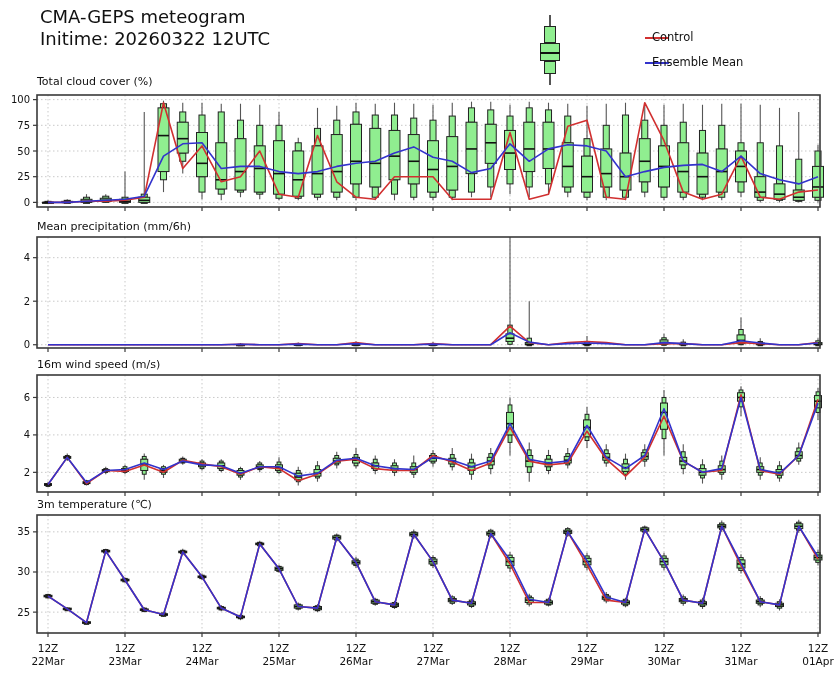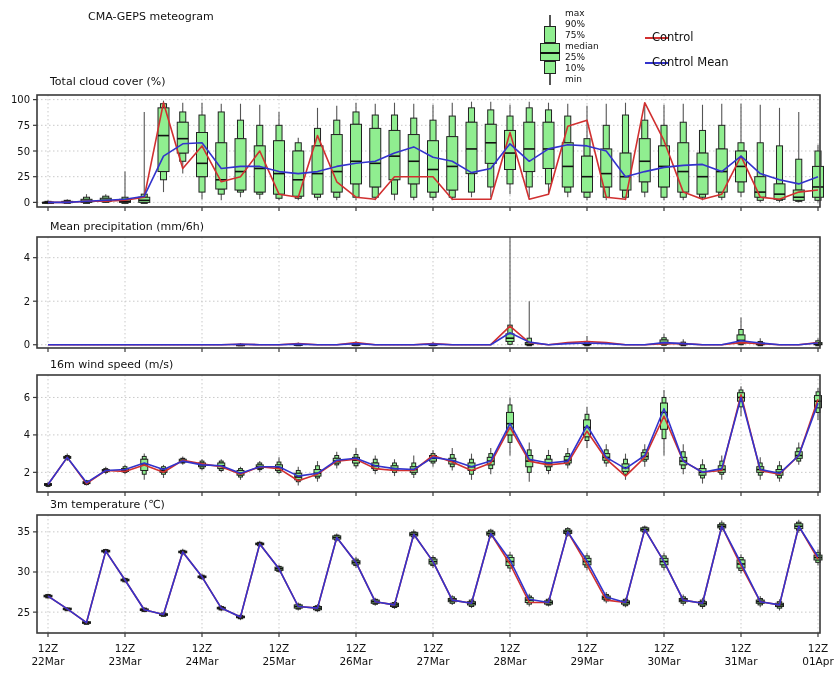--- a/index.html
+++ b/index.html
@@ -1,19 +1,19 @@
 <!DOCTYPE html>
 <html><head>
 <meta charset="utf-8">
 <style>
   html,body{margin:0;padding:0;background:#fff;}
   .stage{position:relative;width:840px;height:680px;background:#fff;
          font-family:"DejaVu Sans","Liberation Sans",sans-serif;color:#111;overflow:hidden;}
-  .hdr{position:absolute;left:40px;top:6px;font-size:11px;line-height:22px;margin-left:48px;}
-  .panel-title{position:absolute;left:37px;font-size:11px;margin-left:13px;}
+  .hdr{position:absolute;left:40px;top:6px;font-size:18px;line-height:22px;}
+  .panel-title{position:absolute;left:37px;font-size:11px;}
   .pt1{top:75px}.pt2{top:220px}.pt3{top:358px}.pt4{top:498px}
   svg.plot{position:absolute;left:0;top:0;}
   .lg-glyph{position:absolute;left:530px;top:10px;width:40px;height:80px;}
   .lg-glyph div{position:absolute;box-sizing:border-box;}
   .lg-whisker{left:19px;top:5px;width:2px;height:70px;background:#555;}
   .lg-box{background:#90ee90;border:1.2px solid #222;}
   .lg-b1{left:14px;top:16px;width:12px;height:17px;}
   .lg-b2{left:10px;top:33px;width:20px;height:18px;}
   .lg-b3{left:14px;top:51px;width:12px;height:13px;}
   .lg-med{left:10px;top:42px;width:20px;height:2px;background:#111;}
@@ -873,42 +873,34 @@
         <text x="664" y="665" text-anchor="middle" font-size="10.5px" fill="#111111">30Mar</text>
         <text x="741" y="652" text-anchor="middle" font-size="10.5px" fill="#111111">12Z</text>
         <text x="741" y="665" text-anchor="middle" font-size="10.5px" fill="#111111">31Mar</text>
         <text x="818" y="652" text-anchor="middle" font-size="10.5px" fill="#111111">12Z</text>
         <text x="818" y="665" text-anchor="middle" font-size="10.5px" fill="#111111">01Apr</text>
       </g>
     </svg>
 
   <div class="hdr">
     <div>CMA-GEPS meteogram</div>
+    <div>Initime: 20260322 12UTC</div>
   </div>
 
   <div class="lg-glyph">
     <div class="lg-whisker"></div>
     <div class="lg-box lg-b1" style="background: rgb(144, 238, 144); border-color: rgb(34, 34, 34);"></div>
     <div class="lg-box lg-b2" style="background: rgb(144, 238, 144); border-color: rgb(34, 34, 34);"></div>
     <div class="lg-box lg-b3" style="background: rgb(144, 238, 144); border-color: rgb(34, 34, 34);"></div>
     <div class="lg-med"></div>
   </div>
-  <div class="lg-labels">
-    <div>max</div>
-    <div>90%</div>
-    <div>75%</div>
-    <div>median</div>
-    <div>25%</div>
-    <div>10%</div>
-    <div>min</div>
-  </div>
 
   <div class="lg-swatch" style="top: 37px; background: rgb(209, 48, 48);"></div>
   <div class="lg-text" style="top:30px">Control</div>
   <div class="lg-swatch" style="top: 62px; background: rgb(51, 51, 204);"></div>
-  <div class="lg-text" style="top:55px">Control Mean</div>
+  <div class="lg-text" style="top:55px">Ensemble Mean</div>
 
   <div class="panel-title pt1">Total cloud cover (%)</div>
   <div class="panel-title pt2">Mean precipitation (mm/6h)</div>
   <div class="panel-title pt3">16m wind speed (m/s)</div>
   <div class="panel-title pt4">3m temperature (℃)</div>
 
 </div>
 
 </body></html>

